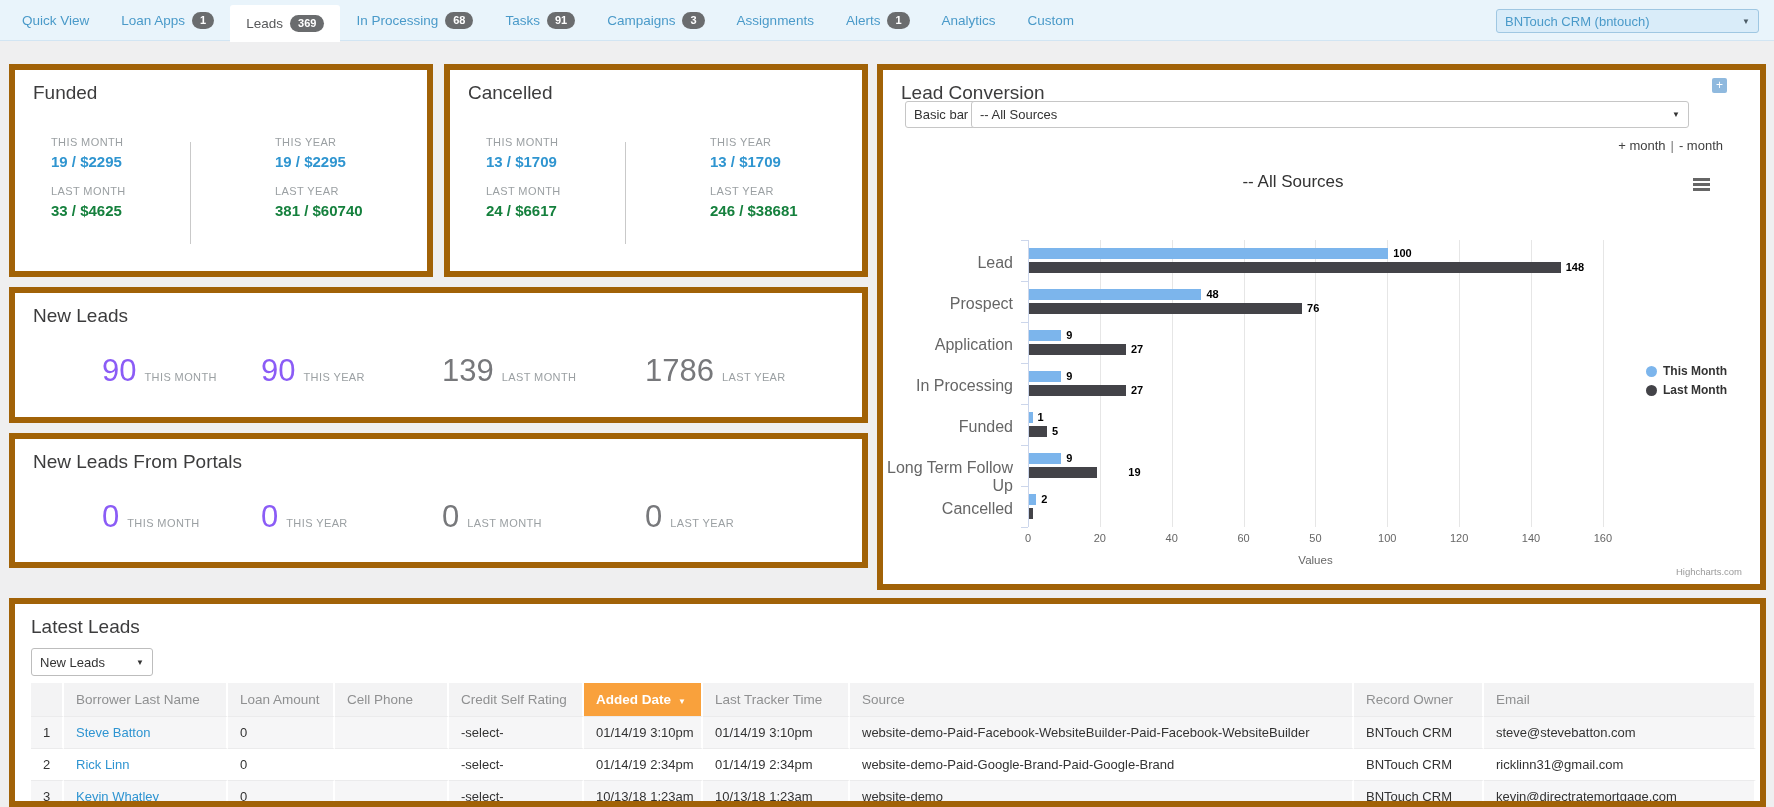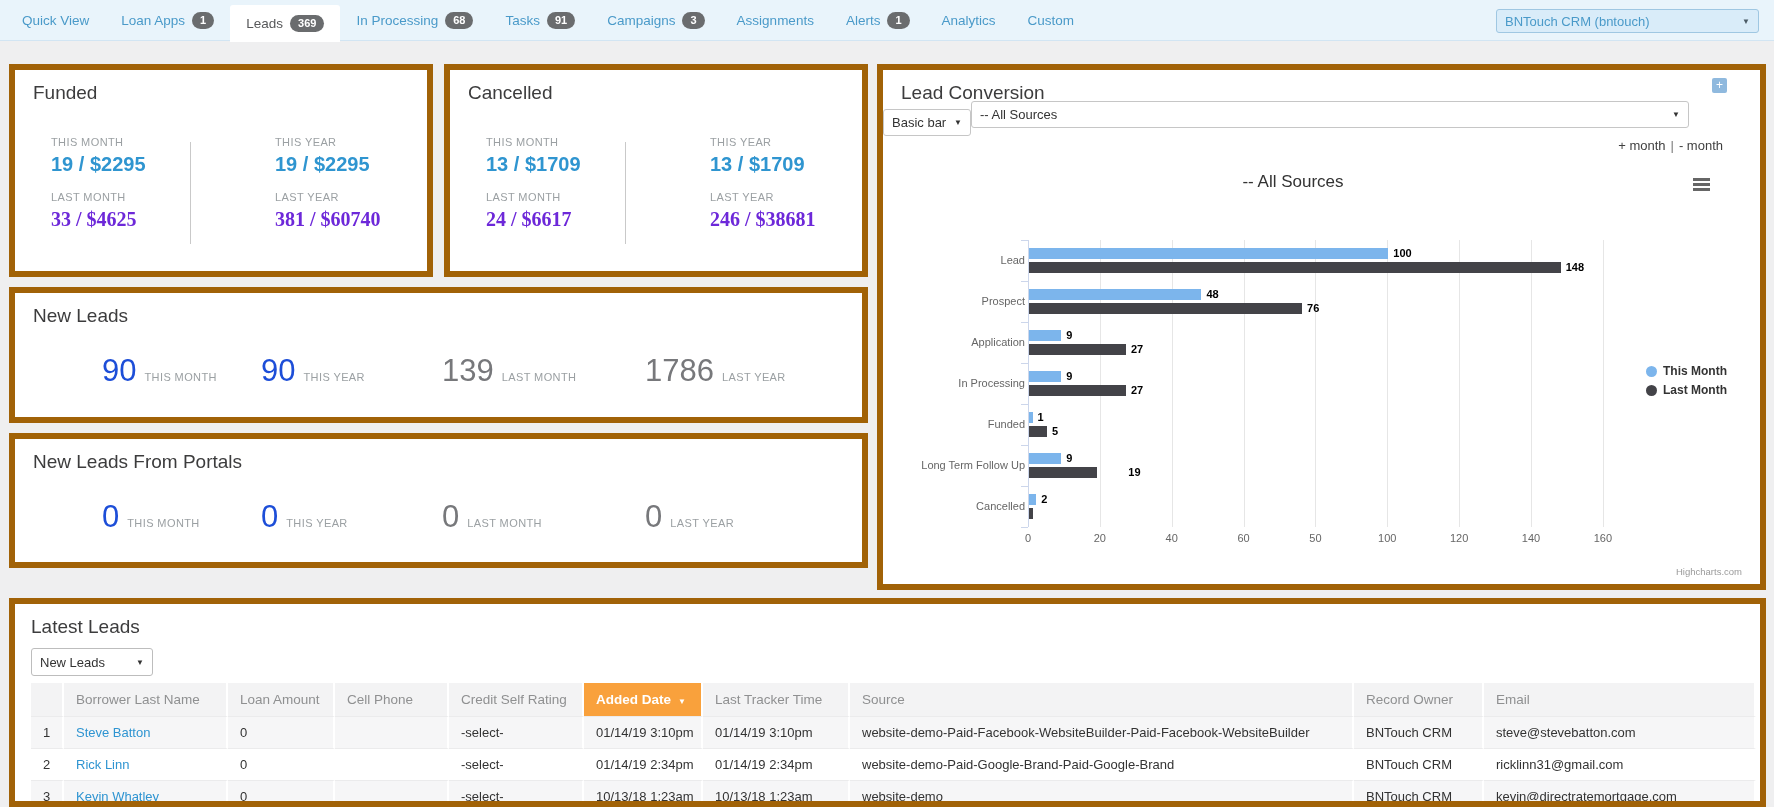--- a/index.html
+++ b/index.html
@@ -26,52 +26,52 @@
   #latest    { left:9px;   top:598px; width:1757px; height:209px; overflow:hidden; }
 
   
   .stats-box { position:absolute; inset:0; }
   .stat-col { position:absolute; top:66px; }
   .stat-col.col1 { left:36px; }
   .stat-col.col2 { left:260px; }
   .vdivider { position:absolute; left:175px; top:72px; height:102px; width:1px; background:#c9c9c9; }
   .stat-block { margin-bottom:15px; }
   .stat-label { font-size:11px; color:#9ba0a3; letter-spacing:.4px; }
-  .stat-value { font-size:20px; font-weight:bold; margin-top:5px; }
+  .stat-value { font-size:15px; font-weight:bold; margin-top:5px; }
   .hl  { color:#2f95d0; }
-  .dim { color:#6d28d9;font-family:Liberation Serif, serif; }
+  .dim { color:#15803d; }
 
   
   .big-stats { position:absolute; left:87px; top:60px; display:flex; align-items:baseline; }
   .big-stat { display:flex; align-items:baseline; }
   .big-stat:nth-child(1) { width:159px; }
   .big-stat:nth-child(2) { width:181px; }
   .big-stat:nth-child(3) { width:203px; }
   .big-num { font-size:31px; }
-  .hl2  { color:#1d4ed8; }
+  .hl2  { color:#8b5cf6; }
   .dim2 { color:#77787b; }
   .big-label { font-size:11px; color:#9ba0a3; margin-left:8px; letter-spacing:.4px; }
 
   
   .lc-add { position:absolute; right:33px; top:8px; width:15px; height:15px; background:#8fb9de; color:#fff; font-size:12px; line-height:15px; text-align:center; border-radius:2px; cursor:pointer; }
   .select { position:absolute; height:27px; background:#fff; border:1px solid #c6c6c6; border-radius:3px; font-size:13px; color:#333; display:flex; align-items:center; justify-content:space-between; padding:0 8px; cursor:pointer; }
   .select .arr { font-size:8px; color:#333; }
-  #sel-type   { left:0;  top:31px; width:88px;margin-top:8px; }
+  #sel-type   { left:22px;  top:31px; width:88px; }
   #sel-source { left:88px; top:31px; width:718px; }
   .lc-months { position:absolute; right:37px; top:68px; font-size:13px; color:#3f3f3f; }
   .lc-months span { cursor:pointer; }
   .lc-months .sep { margin:0 5px; color:#777; cursor:default; }
   .chart-title { position:absolute; top:102px; left:0; width:820px; text-align:center; font-size:17px; color:#333; }
   .hamburger { position:absolute; right:50px; top:108px; width:17px; cursor:pointer; }
   .hamburger div { height:3px; background:#666; margin-bottom:2px; }
   .chart-plot { position:absolute; inset:0; }
   .gridline { position:absolute; top:170px; height:287px; width:1px; background:#e6e6e6; }
   .axisline { position:absolute; left:145px; top:170px; height:287px; width:1px; background:#ccd6eb; }
   .cattick  { position:absolute; left:138px; width:7px; height:1px; background:#ccd6eb; }
-  .cat-label { position:absolute; left:12px; width:130px; text-align:right; font-size:11px; color:#666; }
+  .cat-label { position:absolute; left:0; width:130px; text-align:right; font-size:16px; color:#666; }
   .bar { position:absolute; left:146px; height:11px; }
   .bar-label { position:absolute; font-size:11px; font-weight:bold; color:#000; }
   .xtick { position:absolute; top:462px; width:40px; margin-left:-20px; text-align:center; font-size:11px; color:#666; }
   .values-label { position:absolute; left:145px; top:484px; width:575px; text-align:center; font-size:11.5px; color:#666; }
   .credit { position:absolute; right:18px; top:496px; font-size:9.5px; color:#9a9a9a; }
   .legend { position:absolute; left:763px; top:294px; }
   .legend-row { display:flex; align-items:center; margin-bottom:5px; cursor:pointer; }
   .legend-dot { width:11px; height:11px; border-radius:50%; margin-right:6px; }
   .legend-text { font-size:12px; font-weight:bold; color:#333; }
 
@@ -265,20 +265,21 @@
       <div class="bar-label" style="top: 382px; left: 183.337px;">9</div>
       <div class="bar" style="top: 397px; width: 68.267px; background: rgb(67, 67, 72);"></div>
       <div class="bar-label" style="top: 396px; left: 219.267px; padding-left: 26px;">19</div>
       <div class="cattick" style="top: 416px;"></div>
       <div class="cat-label" style="top: 430px;">Cancelled</div>
       <div class="bar" style="top: 424px; width: 7.186px; background: rgb(124, 181, 236);"></div>
       <div class="bar-label" style="top: 423px; left: 158.186px;">2</div>
       <div class="bar" style="top: 438px; width: 3.593px; background: rgb(67, 67, 72);"></div>
       <div class="cattick" style="top: 457px;"></div>
     </div>
+  <div class="values-label">Values</div>
   <div class="legend">
       <div class="legend-row">
         <span class="legend-dot" style="background: rgb(124, 181, 236);"></span>
         <span class="legend-text">This Month</span>
       </div>
       <div class="legend-row">
         <span class="legend-dot" style="background: rgb(67, 67, 72);"></span>
         <span class="legend-text">Last Month</span>
       </div>
     </div>

